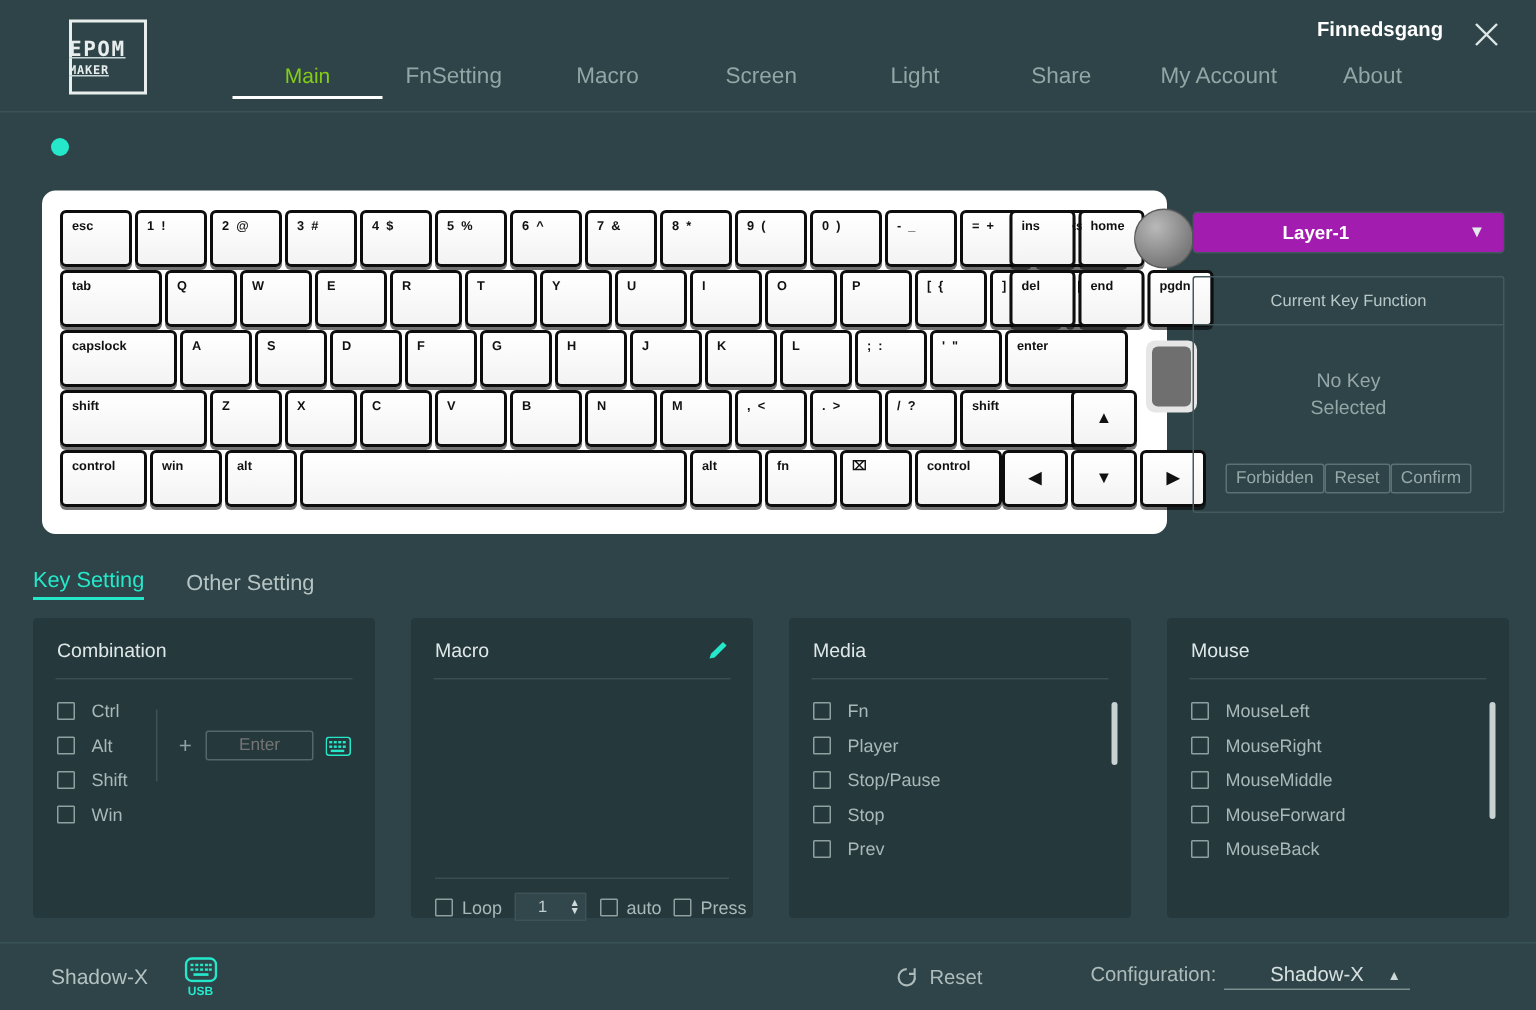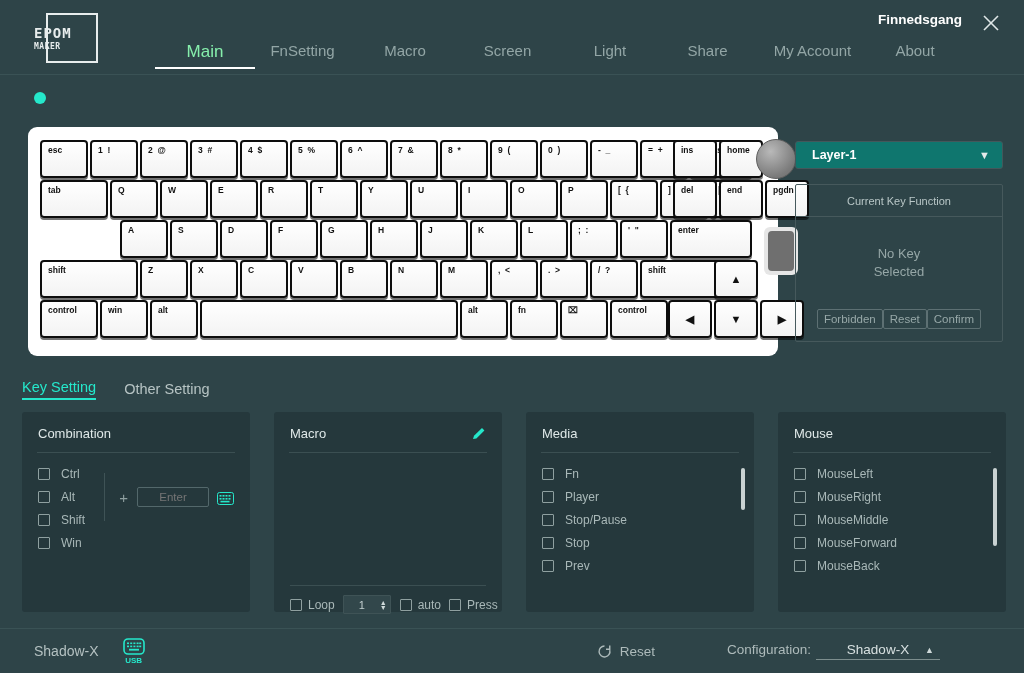--- a/index.html
+++ b/index.html
@@ -12,32 +12,32 @@
     position:relative;
   }
 
   
   .header{ height:75px; position:relative; border-bottom:1px solid #3a5255; }
   .logo{
     position:absolute; left:46px; top:13px; width:52px; height:50px;
     border:2px solid #e8eded; display:flex; flex-direction:column;
     align-items:center; justify-content:center; line-height:1;
   }
-  .logo-inner{ position:absolute; left:28px; top:13px; width:62px; height:50px; pointer-events:none; }
+  .logo-inner{ position:absolute; left:40px; top:13px; width:62px; height:50px; pointer-events:none;text-decoration:underline; }
   .logo-t1{ font-size:14px; letter-spacing:1px; color:#e8eded; font-weight:700;
             font-family:"DejaVu Sans Mono", monospace; }
   .logo-t2{ font-size:8px; letter-spacing:.5px; color:#e8eded; font-weight:700;
             font-family:"DejaVu Sans Mono", monospace; margin-top:1px; }
 
   .nav{ position:absolute; left:160px; top:42px; display:flex; }
   .nav-item{
     font-size:15px; color:#93a6a6; padding:0 0 7px 0; margin-right:0;
     cursor:pointer; text-align:center; position:relative;
   }
-  .nav-item.active{ color:#86efac; font-size:17px; }
+  .nav-item.active{ color:#84cc16; font-size:14px; }
   .nav-item.active::after{
     content:""; position:absolute; left:-5px; right:-5px; bottom:0;
     height:2px; background:#ffffff;
   }
 
   .user-name{ position:absolute; right:62px; top:12px; font-size:13.5px; color:#ffffff; font-weight:700; }
   .close-btn{
     position:absolute; right:20px; top:10px; width:26px; height:26px;
     cursor:pointer;
   }
@@ -75,22 +75,22 @@
     border:1px solid #5d5d5d; cursor:pointer;
   }
   .screenmod{
     position:absolute; background:#e6e6e6; border-radius:6px; padding:4px;
   }
   .screenmod i{ display:block; width:100%; height:100%; background:#6f6f6f; border-radius:4px; }
 
   
   .layer-select{
     position:absolute; left:795px; top:141px; width:208px; height:28px;
-    background:#0f766e; border:1px solid #43585b; border-radius:3px;
-    display:flex; align-items:center; cursor:pointer;
+    background:#a21caf; border:1px solid #43585b; border-radius:3px;
+    display:flex; align-items:center; cursor:pointer;padding-left:43px;
   }
   .layer-select .lbl{ font-size:12.5px; color:#ffffff; font-weight:700; margin-left:16px; }
   .layer-select .caret{ margin-left:auto; margin-right:12px; font-size:11px; color:#e4eaea; }
 
   .ckf{
     position:absolute; left:795px; top:184px; width:208px; height:158px;
     border:1px solid #46595c; border-radius:2px;
   }
   .ckf-head{
     height:32px; border-bottom:1px solid #46595c;
@@ -245,20 +245,21 @@
       <div class="key" style="left: 232px; top: 53px; width: 48px; height: 38px;">R</div>
       <div class="key" style="left: 282px; top: 53px; width: 48px; height: 38px;">T</div>
       <div class="key" style="left: 332px; top: 53px; width: 48px; height: 38px;">Y</div>
       <div class="key" style="left: 382px; top: 53px; width: 48px; height: 38px;">U</div>
       <div class="key" style="left: 432px; top: 53px; width: 48px; height: 38px;">I</div>
       <div class="key" style="left: 482px; top: 53px; width: 48px; height: 38px;">O</div>
       <div class="key" style="left: 532px; top: 53px; width: 48px; height: 38px;">P</div>
       <div class="key" style="left: 582px; top: 53px; width: 48px; height: 38px;">[  {</div>
       <div class="key" style="left: 632px; top: 53px; width: 48px; height: 38px;">]  }</div>
       <div class="key" style="left: 682px; top: 53px; width: 42px; height: 38px;">|  \</div>
+      <div class="key" style="left: 12px; top: 93px; width: 78px; height: 38px;">capslock</div>
       <div class="key" style="left: 92px; top: 93px; width: 48px; height: 38px;">A</div>
       <div class="key" style="left: 142px; top: 93px; width: 48px; height: 38px;">S</div>
       <div class="key" style="left: 192px; top: 93px; width: 48px; height: 38px;">D</div>
       <div class="key" style="left: 242px; top: 93px; width: 48px; height: 38px;">F</div>
       <div class="key" style="left: 292px; top: 93px; width: 48px; height: 38px;">G</div>
       <div class="key" style="left: 342px; top: 93px; width: 48px; height: 38px;">H</div>
       <div class="key" style="left: 392px; top: 93px; width: 48px; height: 38px;">J</div>
       <div class="key" style="left: 442px; top: 93px; width: 48px; height: 38px;">K</div>
       <div class="key" style="left: 492px; top: 93px; width: 48px; height: 38px;">L</div>
       <div class="key" style="left: 542px; top: 93px; width: 48px; height: 38px;">;  :</div>

